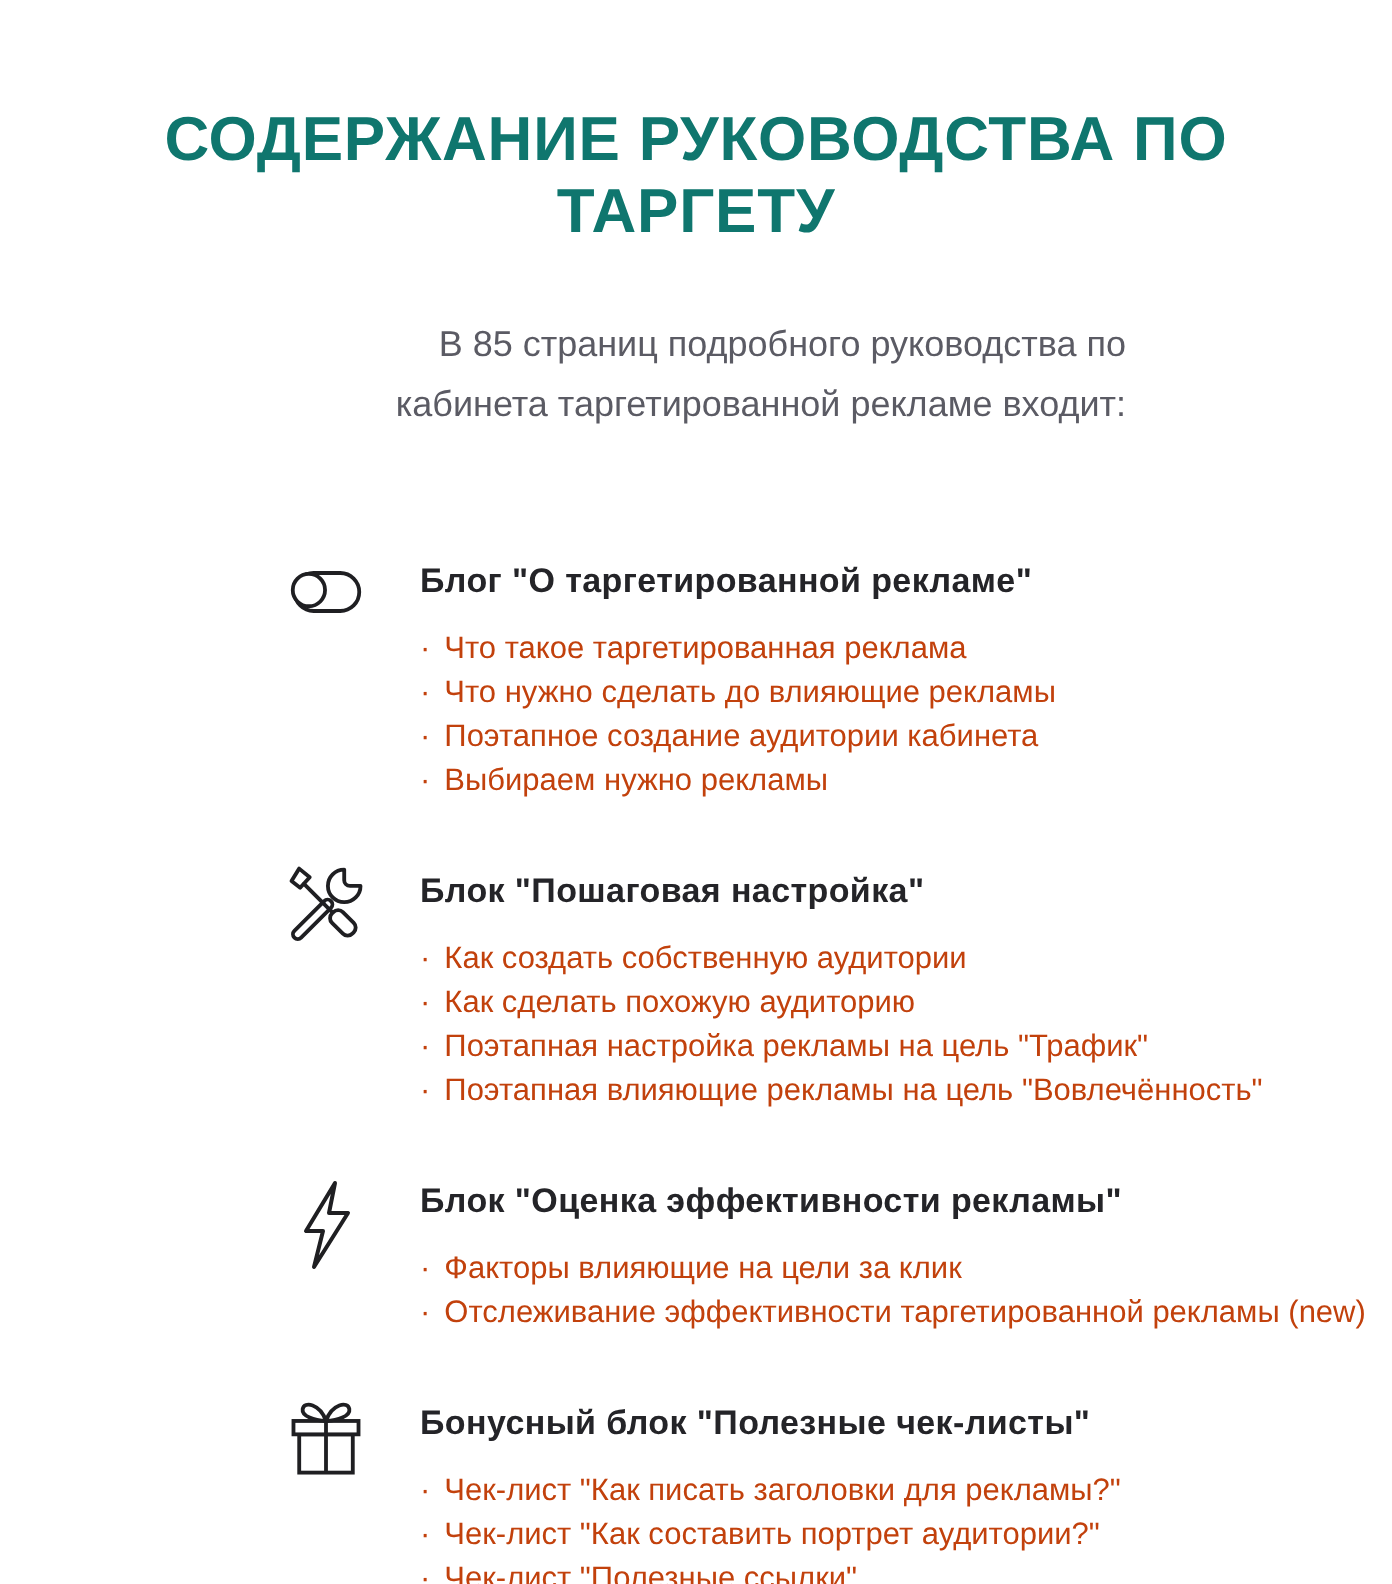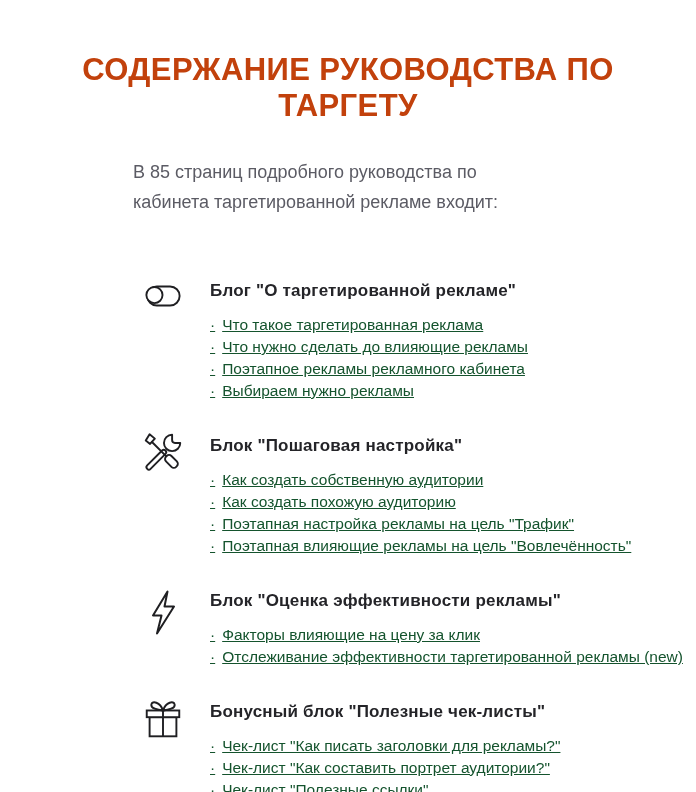--- a/index.html
+++ b/index.html
@@ -11,26 +11,26 @@
   }
   .page { width: 696px; height: 792px; background: #fff; }
 
   .title {
     margin: 52px 14px 0;
     text-align: center;
     font-size: 31px;
     line-height: 36px;
     font-weight: bold;
     letter-spacing: 0.4px;
-    color: #c2410c;
+    color: #0f766e;
   }
   .subtitle {
     margin: 33px auto 0;
     width: 430px;
-    text-align: left;
+    text-align: right;
     font-size: 18px;
     line-height: 30px;
     color: #5b5b64;
   }
   .subtitle span { display: block; }
 
   .sections { margin: 64px 20px 0 140px; }
 
   .section { display: flex; margin-bottom: 34px; }
   .icon-cell { width: 70px; flex: none; }
@@ -46,23 +46,22 @@
     font-size: 17px;
     line-height: 20px;
     font-weight: bold;
     letter-spacing: 0.2px;
     color: #242428;
   }
   .bullet-list { list-style: none; margin: 0; padding: 0; }
   .bullet-list li {
     font-size: 15.5px;
     line-height: 22px;
-    color: #14532d;
+    color: #c2410c;
     white-space: nowrap;
-    text-decoration: underline;
   }
   .bullet-marker { margin-right: 7px; }
 </style>
 </head>
 <body>
 
 <div class="page">
 
   <h1 class="title">СОДЕРЖАНИЕ РУКОВОДСТВА ПО ТАРГЕТУ</h1>
 
@@ -80,21 +79,21 @@
             <rect x="3.5" y="3.5" width="34" height="20" rx="10" fill="none" stroke="currentColor" stroke-width="2"></rect>
             <circle cx="11" cy="12.5" r="8.5" fill="#ffffff" stroke="currentColor" stroke-width="2"></circle>
           </svg>
         </div>
       </div>
       <div class="content">
         <h3 class="section-heading">Блог "О таргетированной рекламе"</h3>
         <ul class="bullet-list">
           <li><span class="bullet-marker">·</span><span>Что такое таргетированная реклама</span></li>
           <li><span class="bullet-marker">·</span><span>Что нужно сделать до влияющие рекламы</span></li>
-          <li><span class="bullet-marker">·</span><span>Поэтапное рекламы рекламного кабинета</span></li>
+          <li><span class="bullet-marker">·</span><span>Поэтапное создание аудитории кабинета</span></li>
           <li><span class="bullet-marker">·</span><span>Выбираем нужно рекламы</span></li>
         </ul>
       </div>
     </div>
 
     <div class="section">
       <div class="icon-cell">
         <div class="icon-box icon-tools">
           <svg width="46" height="46" viewBox="0 0 48 48" xmlns="http://www.w3.org/2000/svg" fill="none" stroke="currentColor" stroke-width="2" stroke-linecap="round" stroke-linejoin="round">
             <rect x="0" y="-2.5" width="27" height="5" rx="2.5" fill="#ffffff" transform="translate(7.5,40.5) rotate(-45)"></rect>
@@ -102,39 +101,39 @@
             <path d="M6 11 L10 4.5 L15.5 9 L10.5 14.5 Z" fill="#ffffff"></path>
             <path d="M12.5 12.5 L28 28"></path>
             <rect x="0" y="-4" width="15" height="8" rx="3.5" fill="#ffffff" transform="translate(27.5,27.5) rotate(45)"></rect>
           </svg>
         </div>
       </div>
       <div class="content">
         <h3 class="section-heading">Блок "Пошаговая настройка"</h3>
         <ul class="bullet-list">
           <li><span class="bullet-marker">·</span><span>Как создать собственную аудитории</span></li>
-          <li><span class="bullet-marker">·</span><span>Как создать похожую аудиторию</span></li>
+          <li><span class="bullet-marker">·</span><span>Как сделать похожую аудиторию</span></li>
           <li><span class="bullet-marker">·</span><span>Поэтапная настройка рекламы на цель "Трафик"</span></li>
           <li><span class="bullet-marker">·</span><span>Поэтапная влияющие рекламы на цель "Вовлечённость"</span></li>
         </ul>
       </div>
     </div>
 
     <div class="section">
       <div class="icon-cell">
         <div class="icon-box icon-bolt">
           <svg width="30" height="47" viewBox="0 0 30 47" xmlns="http://www.w3.org/2000/svg" fill="none" stroke="currentColor" stroke-width="2" stroke-linejoin="round">
             <path d="M19.5 2.5 L5 26.5 L13.5 26.5 L9 44.5 L26 17.5 L16.5 17.5 Z"></path>
           </svg>
         </div>
       </div>
       <div class="content">
         <h3 class="section-heading">Блок "Оценка эффективности рекламы"</h3>
         <ul class="bullet-list">
-          <li><span class="bullet-marker">·</span><span>Факторы влияющие на цену за клик</span></li>
+          <li><span class="bullet-marker">·</span><span>Факторы влияющие на цели за клик</span></li>
           <li><span class="bullet-marker">·</span><span>Отслеживание эффективности таргетированной рекламы (new)</span></li>
         </ul>
       </div>
     </div>
 
     <div class="section">
       <div class="icon-cell">
         <div class="icon-box icon-gift">
           <svg width="44" height="46" viewBox="0 0 46 48" xmlns="http://www.w3.org/2000/svg" fill="none" stroke="currentColor" stroke-width="2">
             <rect x="9" y="20" width="28" height="20"></rect>

